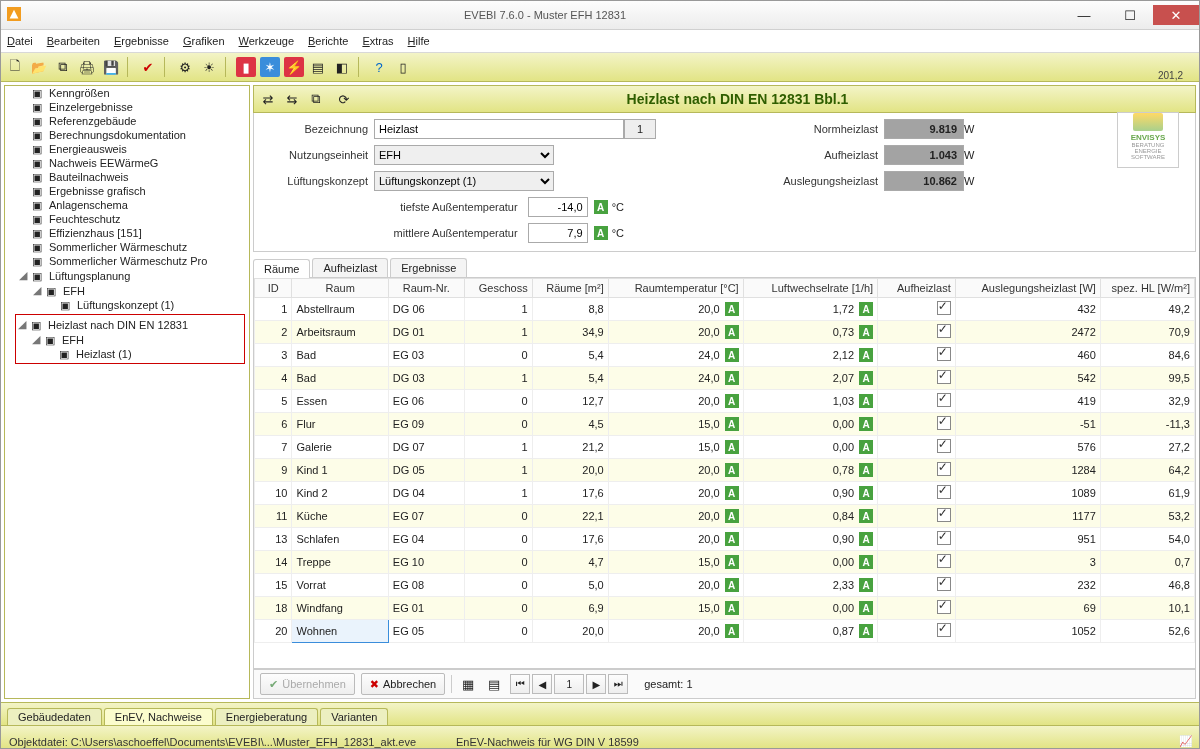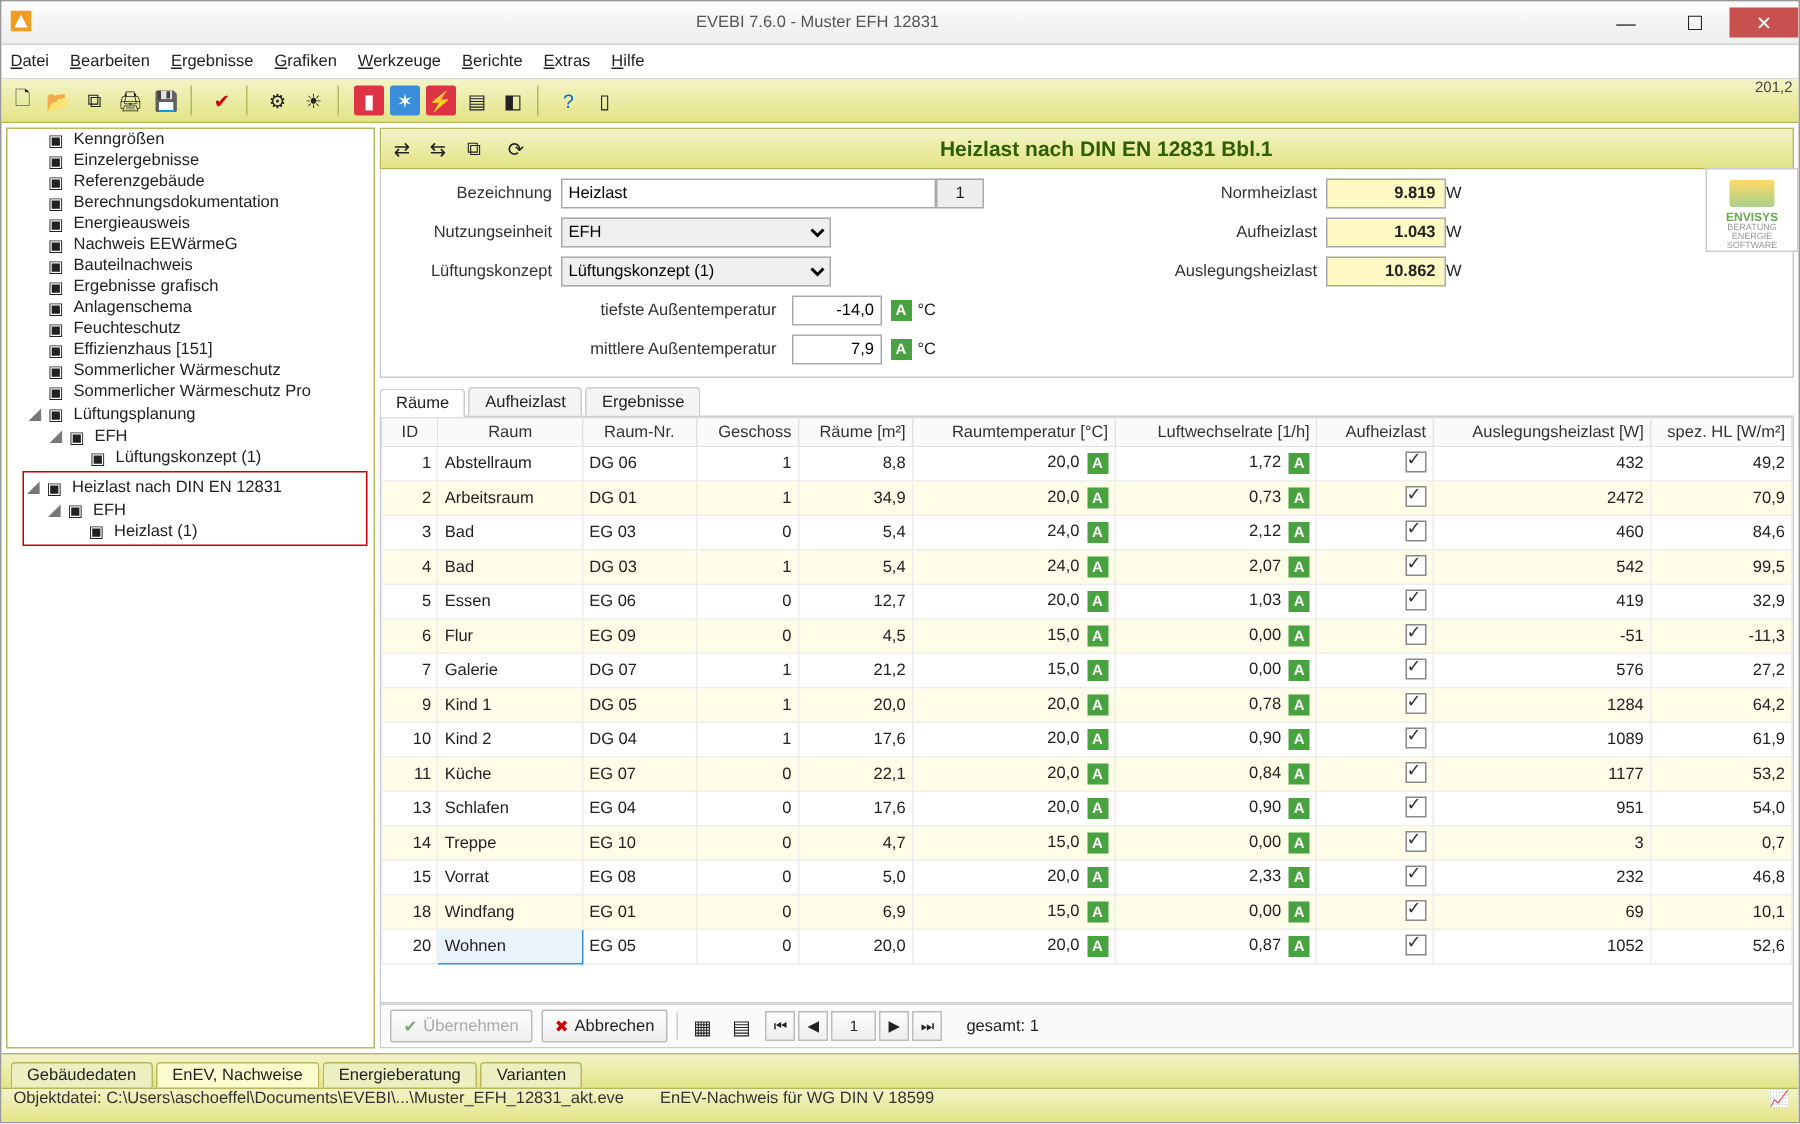--- a/index.html
+++ b/index.html
@@ -9,40 +9,40 @@
 .titlebar .title{flex:1;text-align:center;color:#555}
 .titlebar .wincontrols{display:flex}
 .wincontrols div{width:46px;height:20px;display:flex;align-items:center;justify-content:center;font-size:13px}
 .wincontrols .close{background:#c8504e;color:#fff}
 .menubar{height:22px;background:#fff;display:flex;align-items:center;padding:0 6px;gap:14px;border-bottom:1px solid #d8d8d8}
 .menubar span{cursor:default}
 .menubar span u{text-decoration:underline}
 .toolbar1{height:28px;background:linear-gradient(#f3f4c7,#e2e485);display:flex;align-items:center;padding:0 4px;gap:4px;border-bottom:1px solid #b6b85a;position:relative}
 .toolbar1 .sep{width:4px;height:20px;border-left:1px solid #b6b85a;margin:0 2px}
 .tbtn{width:20px;height:20px;display:flex;align-items:center;justify-content:center;font-size:13px;border-radius:2px}
-.toolbar1 .right-box{position:absolute;right:4px;top:0;height:100%;display:flex;align-items:flex-start;gap:6px}
-.envisys{width:60px;height:54px;background:#fff;border:1px solid #ccc;position:absolute;right:0;top:30px;z-index:5;display:flex;flex-direction:column;align-items:center;justify-content:flex-end;font-size:8px;color:#6aa84f}
+.toolbar1 .right-box{position:absolute;right:16px;top:0;height:100%;display:flex;align-items:flex-end;gap:6px}
+.envisys{width:60px;height:54px;background:#fff;border:1px solid #ccc;position:absolute;right:20px;top:30px;z-index:5;display:flex;flex-direction:column;align-items:center;justify-content:flex-start;font-size:8px;color:#6aa84f}
 .envisys .logo{width:30px;height:18px;background:linear-gradient(#ffd966,#a8d08d);margin-bottom:2px;border-radius:2px}
 .envisys .sub{font-size:6px;color:#999;line-height:6px;text-align:center}
 .val-top{position:absolute;right:70px;top:32px;font-size:10px;color:#444}
 .body{flex:1;display:flex;overflow:hidden;position:relative}
 .tree{width:244px;border:1px solid #b6b85a;margin:3px;background:#fff;overflow:auto;font-size:11px}
 .tree ul{list-style:none;margin:0;padding-left:14px}
 .tree li{padding:1px 0;white-space:nowrap;display:flex;align-items:center;gap:3px}
 .tree .exp{width:10px;display:inline-block;color:#777}
 .tree .ti{width:14px;height:12px;display:inline-block}
 .tree .hl{border:1px solid #c00;padding:2px;margin:2px 4px 2px -4px}
 .main{flex:1;display:flex;flex-direction:column;margin:3px 3px 3px 0;overflow:hidden}
 .toolbar2{height:26px;background:linear-gradient(#f3f4c7,#e2e485);display:flex;align-items:center;padding:0 4px;gap:4px;border:1px solid #b6b85a}
 .heading{flex:1;text-align:center;font-weight:bold;font-size:14px;color:#2f5e00}
 .form{background:#fff;border:1px solid #ccc;border-top:none;padding:6px 10px 8px 10px;display:grid;grid-template-columns:110px 250px 100px 160px 80px 16px;row-gap:6px;align-items:center;font-size:11px}
 .form label{text-align:right;padding-right:6px;color:#333}
 .form input[type=text]{height:18px;border:1px solid #aaa;padding:0 4px;font-size:11px}
 .form select{height:20px;border:1px solid #aaa;font-size:11px}
-.form .ro{border:1px solid #aaa;height:18px;display:flex;align-items:center;justify-content:flex-end;padding:0 6px;font-weight:bold;background:#fef9c3}
+.form .ro{border:1px solid #aaa;height:18px;display:flex;align-items:center;justify-content:flex-end;padding:0 6px;font-weight:bold;background:#a3a3a3}
 .numbox{width:30px;height:18px;border:1px solid #aaa;background:#eee;display:flex;align-items:center;justify-content:center}
 .Aico{width:14px;height:14px;background:#48a23f;color:#fff;font-weight:bold;display:inline-flex;align-items:center;justify-content:center;font-size:10px;margin-left:2px}
 .tabs{display:flex;border-bottom:1px solid #ccc;margin-top:6px;background:#fff}
 .tab{padding:3px 10px;border:1px solid #ccc;border-bottom:none;margin-right:2px;background:#f4f4f4;border-radius:3px 3px 0 0;cursor:default}
 .tab.active{background:#fff;position:relative;top:1px}
 .grid-wrap{flex:1;overflow:auto;border:1px solid #ccc;border-top:none;background:#fff}
 table.grid{width:100%;border-collapse:collapse;font-size:11px}
 table.grid th{background:#fafafa;border:1px solid #e0e0e0;padding:3px 4px;font-weight:normal;color:#333;position:sticky;top:0}
 table.grid td{border:1px solid #eee;padding:2px 4px;height:18px}
 table.grid tr:nth-child(even) td{background:#fdfde8}
@@ -51,21 +51,21 @@
 .chk.on:after{content:"✓";position:absolute;top:-3px;left:0;font-size:12px;color:#333}
 .sel-cell{border:1px solid #3a8ddb!important;background:#eaf3fc!important}
 .footer-bar{height:28px;border:1px solid #ccc;border-top:1px solid #ccc;display:flex;align-items:center;gap:6px;padding:0 6px;background:#fafafa}
 .btn{height:20px;border:1px solid #bbb;background:linear-gradient(#fdfdfd,#eee);padding:0 8px;display:flex;align-items:center;gap:4px;border-radius:2px;font-size:11px}
 .btn.dis{color:#aaa}
 .nav{display:flex;gap:2px;align-items:center}
 .nav .nb{width:18px;height:18px;border:1px solid #bbb;background:linear-gradient(#fdfdfd,#eee);display:flex;align-items:center;justify-content:center;font-size:10px}
 .bottom-tabs{height:22px;background:linear-gradient(#f3f4c7,#e2e485);display:flex;align-items:flex-end;padding:0 6px;border-top:1px solid #b6b85a}
 .bottom-tabs .bt{padding:2px 10px;border:1px solid #b6b85a;border-bottom:none;margin-right:2px;background:#ecefc0;border-radius:3px 3px 0 0;font-size:11px}
 .bottom-tabs .bt.active{background:#fbfccd}
-.status{height:22px;background:linear-gradient(#f3f4c7,#e2e485);display:flex;align-items:flex-start;padding:0 8px;gap:24px;font-size:11px;color:#333;border-top:1px solid #b6b85a;justify-content:flex-start;position:relative}
+.status{height:22px;background:linear-gradient(#f3f4c7,#e2e485);display:flex;align-items:flex-end;padding:0 8px;gap:40px;font-size:11px;color:#333;border-top:1px solid #b6b85a;justify-content:flex-start;position:relative}
 .status .sright{position:absolute;right:6px}
 svg.ic{width:14px;height:14px}
 </style>
 </head>
 <body>
 
 <div class="window">
   <div class="titlebar">
     <div class="app-icon"><svg class="ic" viewBox="0 0 16 16">
           <rect width="16" height="16" fill="#f29c1f"></rect>

